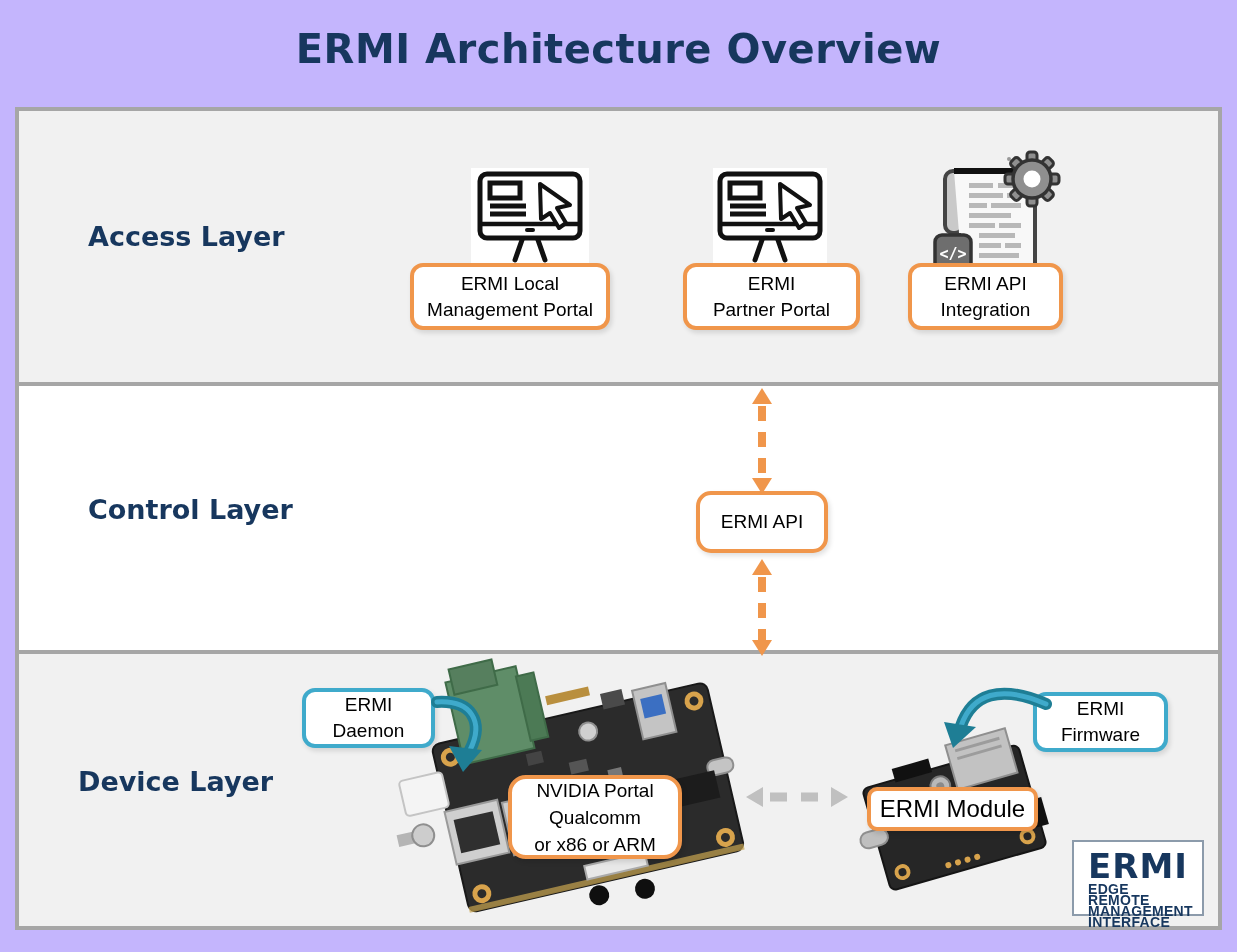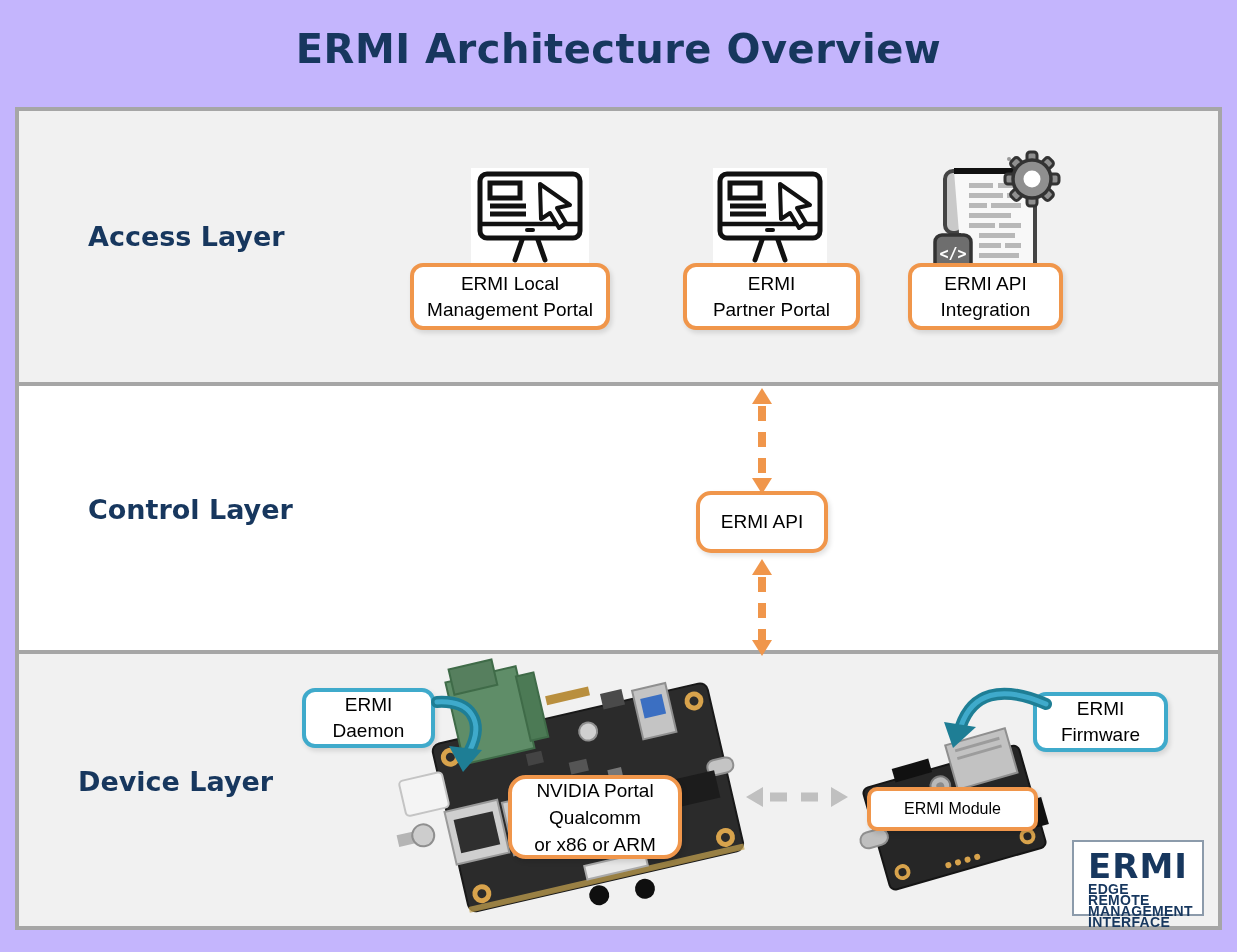--- a/index.html
+++ b/index.html
@@ -235,21 +235,21 @@
         <span>ERMI</span>
         <span>Daemon</span>
       </div>
 
       <div class="obox" style="left:489px;top:121px;width:174px;height:84px;border-radius:18px;line-height:27px;">
         <span>NVIDIA Portal</span>
         <span>Qualcomm</span>
         <span>or x86 or ARM</span>
       </div>
 
-      <div class="obox" style="left:848px;top:133px;width:171px;height:44px;border-radius:10px;font-size:16px;">
+      <div class="obox" style="left:848px;top:133px;width:171px;height:44px;border-radius:10px;font-size:24px;">
         <span>ERMI Module</span>
       </div>
 
       <div class="tbox" style="left:1014px;top:38px;width:135px;height:60px;">
         <span>ERMI</span>
         <span>Firmware</span>
       </div>
 
       <div class="logo" style="left:1053px;top:186px;width:132px;height:76px;">
         <div class="big">ERMI</div>

